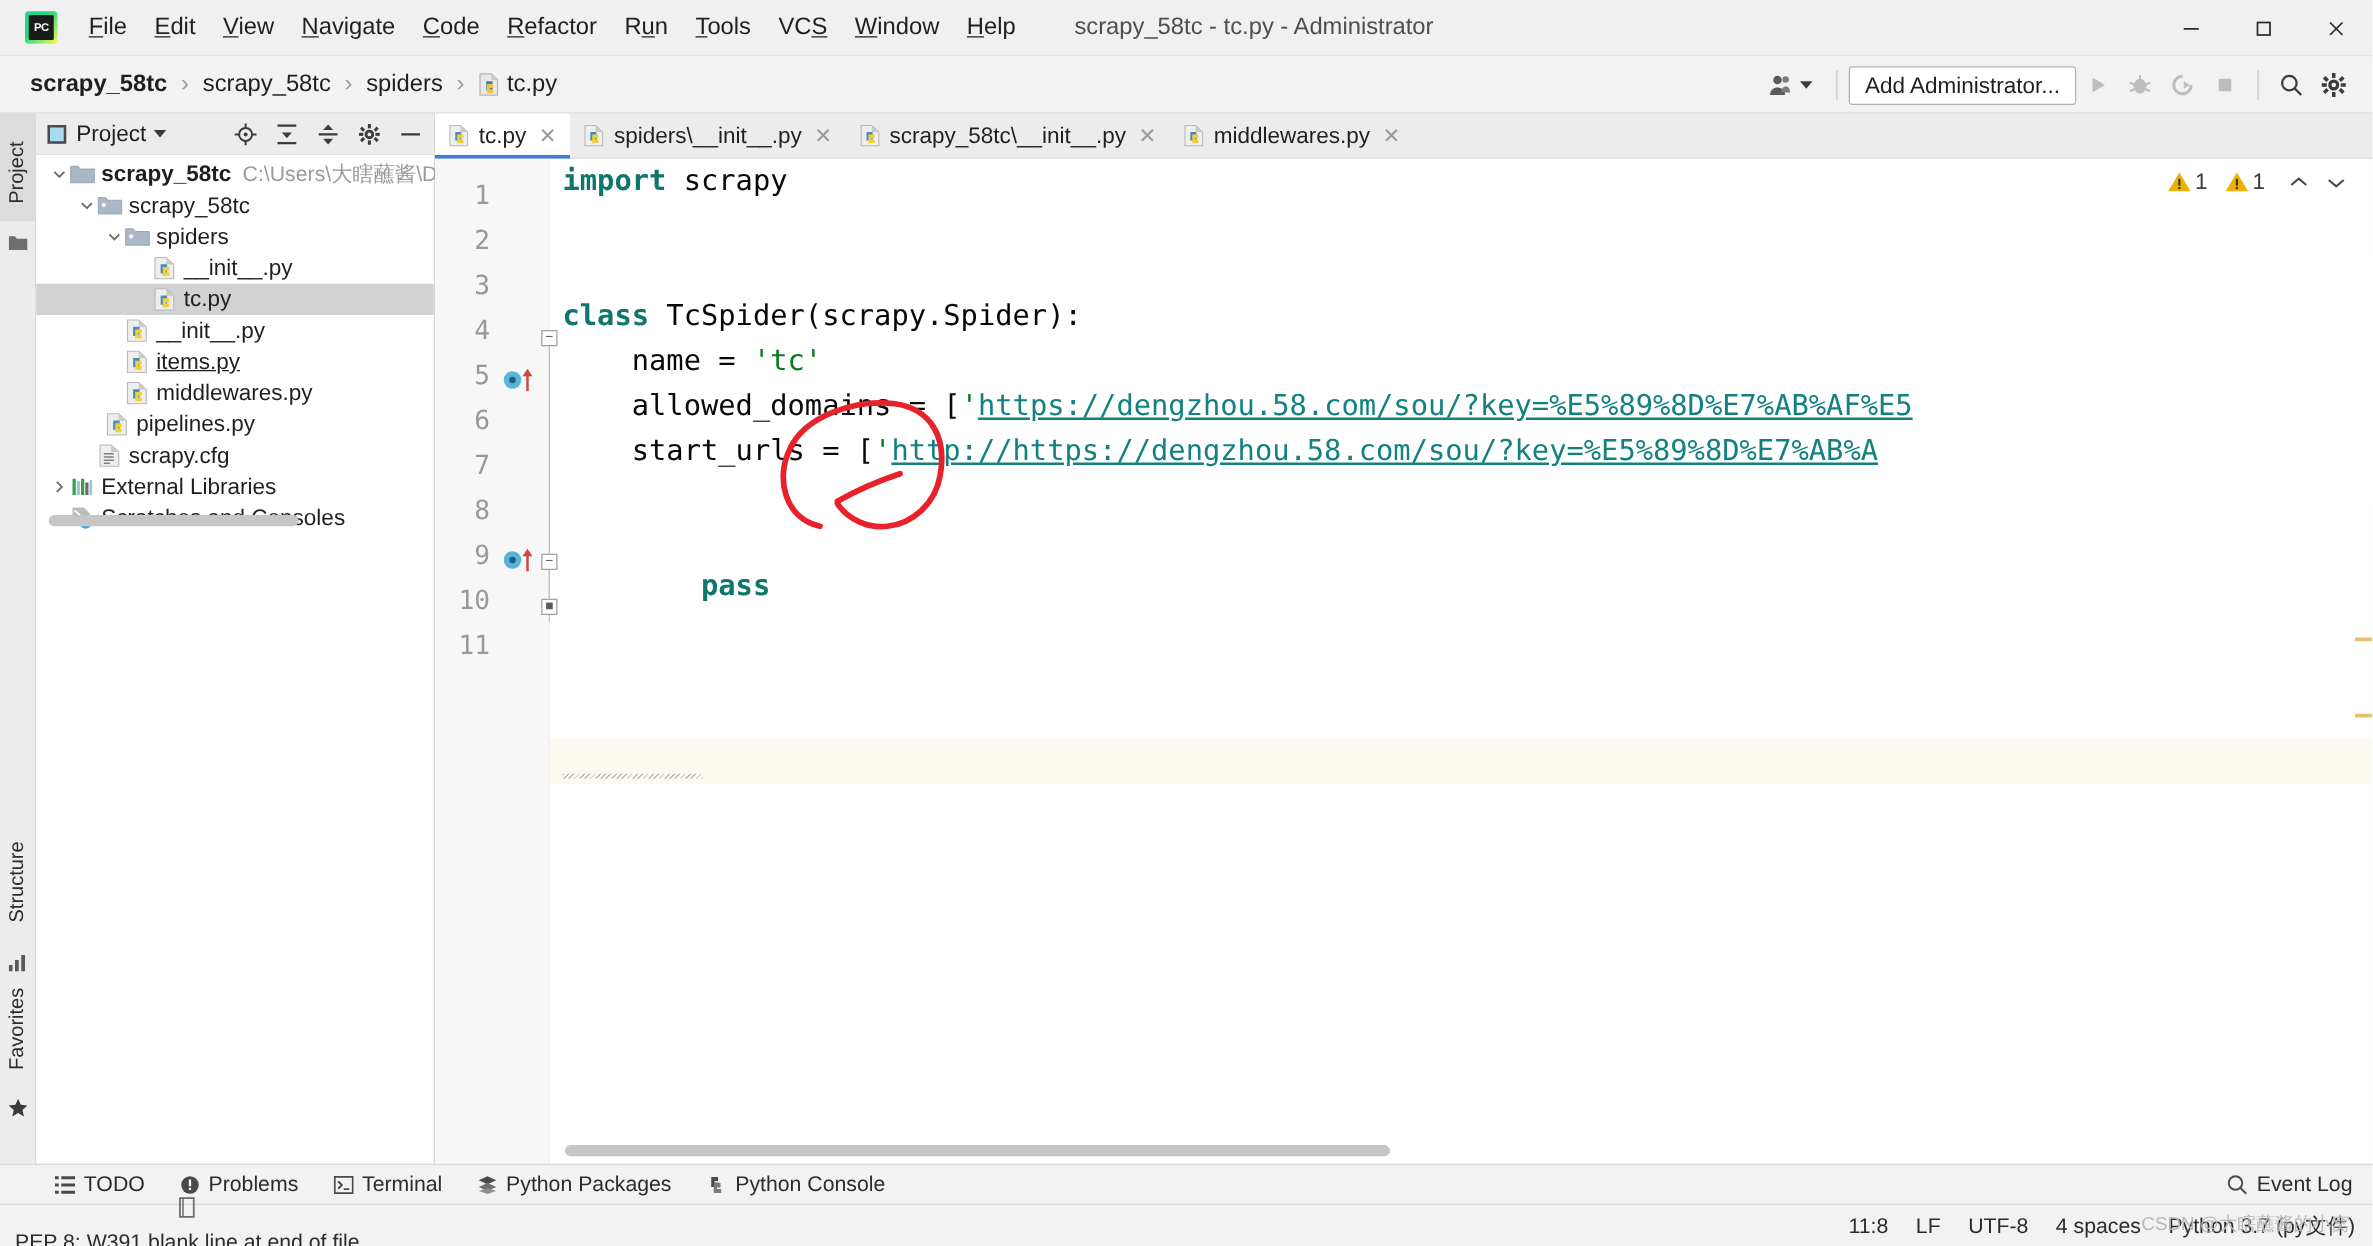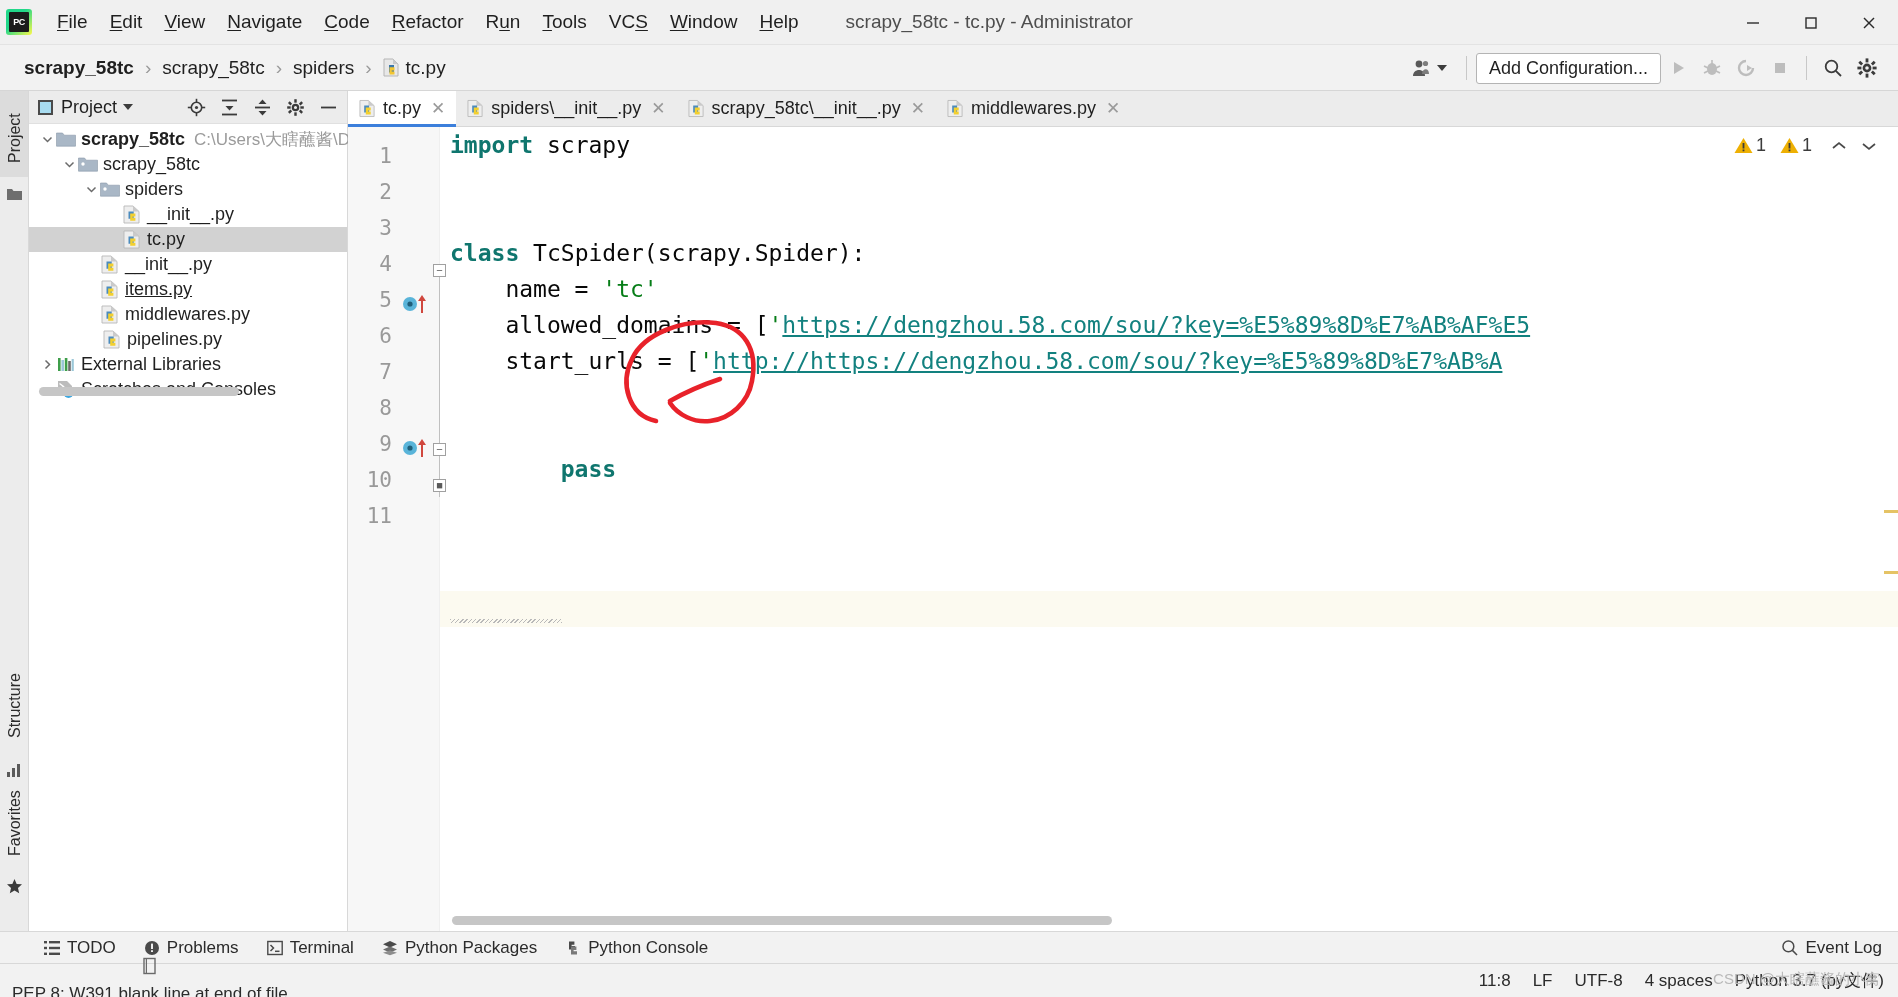--- a/index.html
+++ b/index.html
@@ -12,21 +12,21 @@
   }
   .app { position: relative; width: 1898px; height: 997px; background: #f2f2f2; }
 
   
   .titlebar {
     position: absolute; left: 0; top: 0; width: 1898px; height: 45px;
     background: #f0f0f0; display: flex; align-items: center;
     border-bottom: 1px solid #e3e3e3;
   }
   .pc-logo {
-    width: 26px; height: 26px; margin-left: 6px; margin-right: 14px;
+    width: 26px; height: 26px; margin-left: 20px; margin-right: 14px;
     border-radius: 3px; position: relative; overflow: hidden;
     background: linear-gradient(135deg,#21D789 0%,#21D789 40%,#FCF84A 100%);
     flex: 0 0 auto;
   }
   .pc-logo .inner {
     position: absolute; left: 3px; top: 3px; right: 3px; bottom: 3px;
     background: #1b1b1b; border-radius: 1px;
     color: #fff; font-size: 9px; font-weight: bold;
     display: flex; align-items: center; justify-content: center;
     letter-spacing: -0.5px; font-family: "Liberation Sans", sans-serif;
@@ -278,21 +278,21 @@
       <div class="user-ico">
         <svg width="22" height="20" viewBox="0 0 22 20">
           <circle cx="8" cy="6" r="3.4" fill="#595959"></circle>
           <path d="M2 18c0-4 3-6 6-6s6 2 6 6z" fill="#595959"></path>
           <circle cx="14.5" cy="5.5" r="2.6" fill="#7d7d7d"></circle>
           <path d="M11 16c0-3.3 2-4.8 3.8-4.8S18 12.7 18 16z" fill="#7d7d7d"></path>
         </svg>
         <div class="caret-dn"></div>
       </div>
       <div class="vsep"></div>
-      <div class="addconf">Add Configuration...</div>
+      <div class="addconf">Add Administrator...</div>
       <div class="runbtn">
         <svg width="20" height="20" viewBox="0 0 20 20">
             <path d="M6 4l10 6-10 6z" fill="#bdbdbd"></path>
           </svg>
       </div>
       <div class="runbtn">
         <svg width="20" height="20" viewBox="0 0 20 20">
           <ellipse cx="10" cy="11" rx="5" ry="6" fill="#bdbdbd"></ellipse>
           <line x1="10" y1="2" x2="10" y2="6" stroke="#bdbdbd" stroke-width="1.6"></line>
           <line x1="2" y1="8" x2="6" y2="10" stroke="#bdbdbd" stroke-width="1.6"></line>
@@ -487,31 +487,44 @@
       <div class="row" style="padding-left:71px;">
         <svg class="ico" viewBox="0 0 18 19">
           <path d="M1 1h9l6 5.5V18H1z" fill="#eeeeee" stroke="#b8b8b8" stroke-width="0.9"></path>
           <path d="M10 1l6 5.5h-6z" fill="#cacaca"></path>
           <path d="M5.5 6.4h5.2v3.1H7.9v1.1h2.8v3.1H5.5z" fill="#4b8bbe"></path>
           <path d="M7.2 8.5h5.2v3.1H9.6v1.1h2.8v3.1H7.2z" fill="#f3d02f"></path>
         </svg>
         <span class="nm">middlewares.py</span>
       </div>
 
-      <div class="row" style="padding-left:73px;">
+      <div class="row" style="padding-left:55px;">
         <svg class="ico" viewBox="0 0 18 19">
           <path d="M1 1h9l6 5.5V18H1z" fill="#eeeeee" stroke="#b8b8b8" stroke-width="0.9"></path>
           <path d="M10 1l6 5.5h-6z" fill="#cacaca"></path>
           <path d="M5.5 6.4h5.2v3.1H7.9v1.1h2.8v3.1H5.5z" fill="#4b8bbe"></path>
           <path d="M7.2 8.5h5.2v3.1H9.6v1.1h2.8v3.1H7.2z" fill="#f3d02f"></path>
         </svg>
         <span class="nm">pipelines.py</span>
       </div>
 
 
+      <div class="row" style="padding-left:49px;">
+        <svg class="ico" viewBox="0 0 18 19">
+          <path d="M1 1h9l6 5.5V18H1z" fill="#eeeeee" stroke="#b8b8b8" stroke-width="0.9"></path>
+          <path d="M10 1l6 5.5h-6z" fill="#cacaca"></path>
+          <g stroke="#7d7d7d" stroke-width="1.1">
+            <line x1="4" y1="8" x2="12" y2="8"></line>
+              <line x1="4" y1="10.6" x2="12" y2="10.6"></line>
+            <line x1="4" y1="13.2" x2="12" y2="13.2"></line>
+              <line x1="4" y1="15.6" x2="9" y2="15.6"></line>
+          </g>
+        </svg>
+        <span class="nm">scrapy.cfg</span>
+      </div>
 
       <div class="row" style="padding-left:10px;">
         <div class="arrow">
           <svg width="11" height="11" viewBox="0 0 11 11">
               <path d="M3.5 1.5L7.5 5.5L3.5 9.5" fill="none" stroke="#6b6b6b" stroke-width="1.5"></path>
             </svg>
         </div>
         <svg class="ico" viewBox="0 0 20 17">
           <rect x="2" y="2" width="2.6" height="13" fill="#3e9e4a"></rect>
           <rect x="5.4" y="4" width="2.6" height="11" fill="#9bc7d8"></rect>

